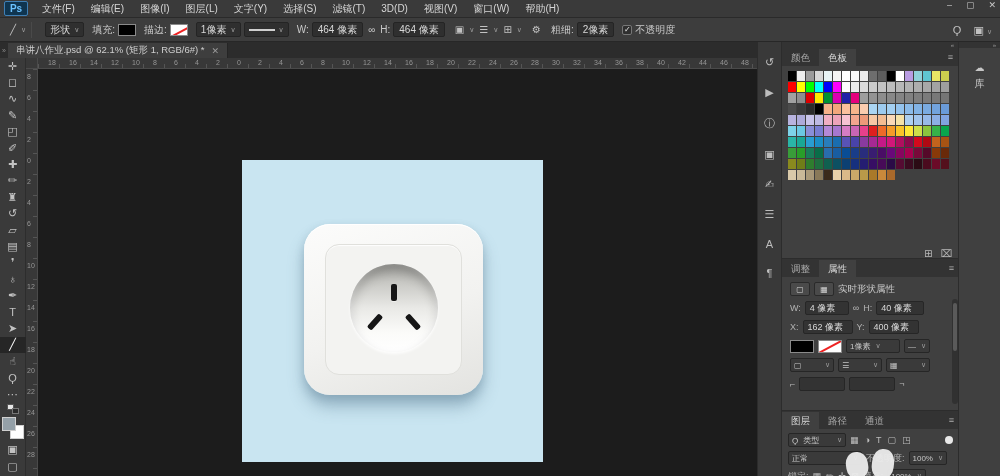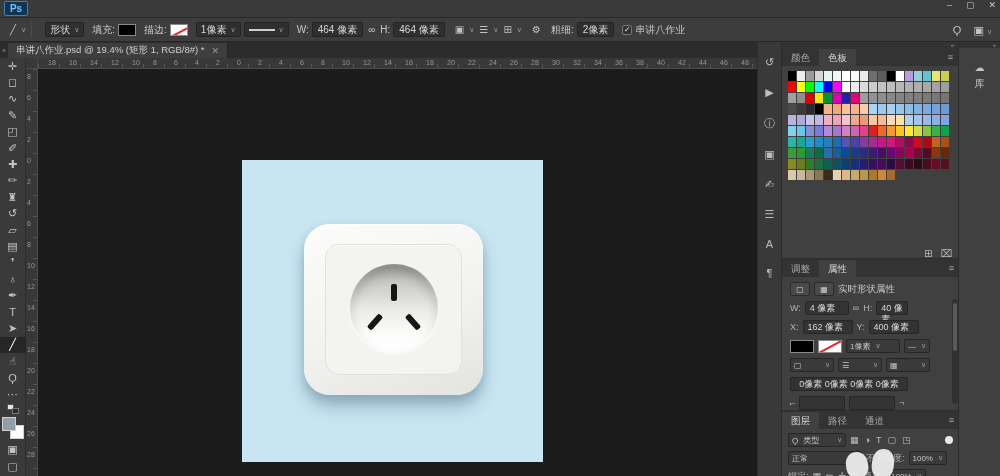--- a/index.html
+++ b/index.html
@@ -123,20 +123,33 @@
   .blob1 { left:846px; top:452px; width:22px; height:26px; transform:rotate(-8deg); }
   .blob2 { left:872px; top:449px; width:22px; height:29px; transform:rotate(6deg); }
 </style>
 </head>
 <body>
 
 <div class="app">
 
   <div class="menubar">
     <div class="ps-logo">Ps</div>
+    <div style="display:flex">
+        <div class="menu-item">文件(F)</div>
+        <div class="menu-item">编辑(E)</div>
+        <div class="menu-item">图像(I)</div>
+        <div class="menu-item">图层(L)</div>
+        <div class="menu-item">文字(Y)</div>
+        <div class="menu-item">选择(S)</div>
+        <div class="menu-item">滤镜(T)</div>
+        <div class="menu-item">3D(D)</div>
+        <div class="menu-item">视图(V)</div>
+        <div class="menu-item">窗口(W)</div>
+        <div class="menu-item">帮助(H)</div>
+      </div>
     <div class="win-controls">
       <span>–</span>
       <span>▢</span>
       <span>✕</span>
     </div>
   </div>
 
   <div class="optionsbar">
     <div class="opt-group">
       <span class="ibtn">╱</span>
@@ -184,35 +197,35 @@
     </div>
     <div class="opt-group">
       <span class="ibtn">⚙</span>
     </div>
     <div class="opt-group">
       <span>粗细:</span>
       <div class="fld">2像素</div>
     </div>
     <div class="opt-group">
       <div class="checkbox">✓</div>
-      <span>串讲八作业</span>
+      <span>不透明度</span>
     </div>
     <div class="opt-right">
       <span>Ϙ</span>
       <span>
         <span>▣</span>
         <span class="chev">∨</span>
       </span>
     </div>
   </div>
 
   <div class="tabbar">
     <span class="tab-collapse">»</span>
     <div class="doc-tab">
-      <span>串讲八作业.psd @ 19.4% (矩形 1, RGB/8#) *</span>
+      <span>串讲八作业.psd @ 62.1% (矩形 1, RGB/6#) *</span>
       <span class="close">✕</span>
     </div>
   </div>
 
   <div class="toolbar">
     <div>
         <div class="tool">✛</div>
         <div class="tool">◻</div>
         <div class="tool">∿</div>
         <div class="tool">✎</div>
@@ -549,21 +562,21 @@
       <div class="prow">
         <div class="shape-btn">▢</div>
         <div class="shape-btn">▦</div>
         <span>实时形状属性</span>
       </div>
       <div class="prow">
         <span class="plbl">W:</span>
         <div class="pfld" style="width:44px">4 像素</div>
         <span class="licon">∞</span>
         <span class="plbl">H:</span>
-        <div class="pfld" style="width:32px">40 像素</div>
+        <div class="pfld" style="width:48px">40 像素</div>
       </div>
       <div class="prow">
         <span class="plbl">X:</span>
         <div class="pfld" style="width:50px">162 像素</div>
         <span class="plbl">Y:</span>
         <div class="pfld" style="width:50px">400 像素</div>
       </div>
       <div class="prow">
         <div class="swatch-box" style="width:24px;height:13px"></div>
         <div class="swatch-none" style="width:24px;height:13px"></div>
@@ -582,23 +595,20 @@
           <span class="chev" style="margin-left:auto">∨</span>
         </div>
         <div class="mini-dd" style="width:44px">
           <span>☰</span>
           <span class="chev" style="margin-left:auto">∨</span>
         </div>
         <div class="mini-dd" style="width:44px">
           <span>▦</span>
           <span class="chev" style="margin-left:auto">∨</span>
         </div>
-      </div>
-      <div class="prow">
-        <div class="pfld" style="width:118px;text-align:center">0像素 0像素 0像素 0像素</div>
       </div>
       <div class="prow">
         <span class="licon">⌐</span>
         <div class="pfld" style="width:46px"></div>
         <div class="pfld" style="width:46px"></div>
         <span class="licon">¬</span>
       </div>
       <div class="pscroll">
           <div class="thumb"></div>
         </div>

